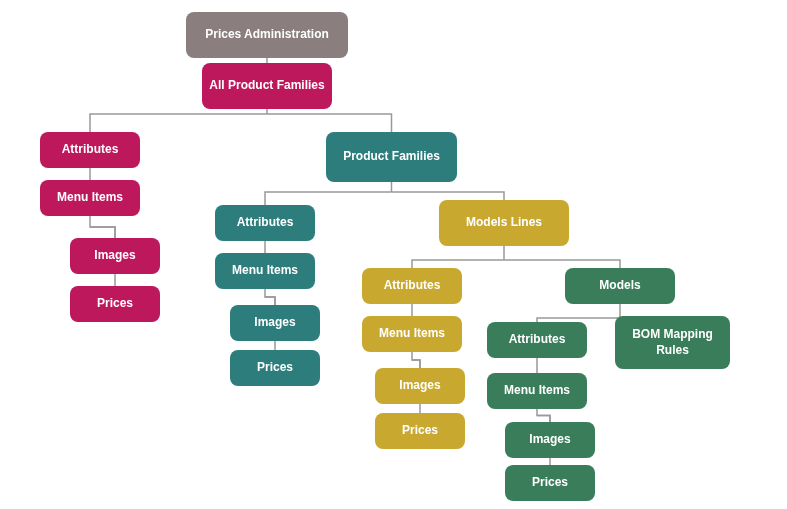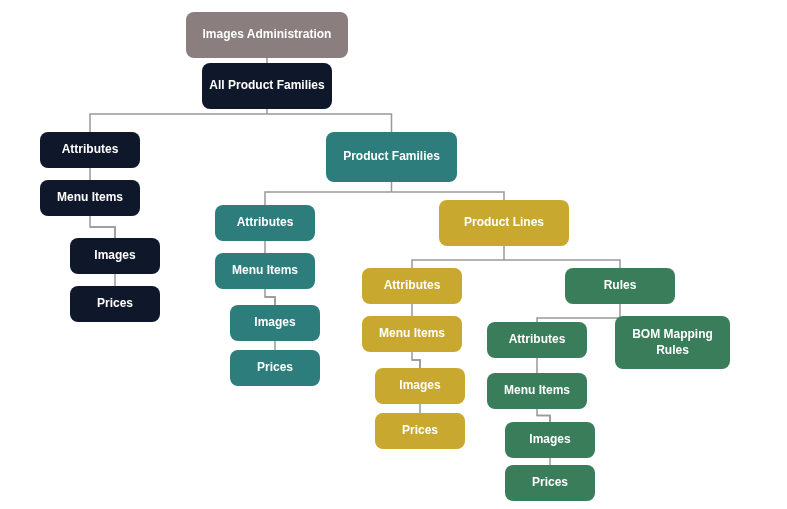--- a/index.html
+++ b/index.html
@@ -26,21 +26,21 @@
       align-items: center;
       justify-content: center;
       text-align: center;
       font-size: 12px;
       font-weight: bold;
       color: #fff;
       padding: 4px 6px;
       line-height: 1.3;
     }
     .color-gray { background: #8a7e7e; }
-    .color-rust { background: #0f172a; }
+    .color-rust { background: #be185d; }
     .color-teal { background: #2e7d7d; }
     .color-yellow { background: #c9a830; }
     .color-green { background: #3a7d5a; }
   </style>
 </head>
 <body>
 
 <svg class="lines" id="svg-lines">
     <line x1="267" y1="58" x2="267" y2="63" stroke="#999" stroke-width="1.5"></line>
     <line x1="267" y1="109" x2="267" y2="114" stroke="#999" stroke-width="1.5"></line>
@@ -63,21 +63,21 @@
     <path d="M 412 360 L 420 360 L 420 413" stroke="#999" stroke-width="1.5" fill="none"></path>
     <line x1="620" y1="304" x2="620" y2="318" stroke="#999" stroke-width="1.5"></line>
     <path d="M 620 318 L 537 318 L 537 322" stroke="#999" stroke-width="1.5" fill="none"></path>
     <path d="M 620 318 L 672.5 318 L 672.5 316" stroke="#999" stroke-width="1.5" fill="none"></path>
     <line x1="537" y1="358" x2="537" y2="373" stroke="#999" stroke-width="1.5"></line>
     <path d="M 537 409 L 537 415.5 L 550 415.5 L 550 422" stroke="#999" stroke-width="1.5" fill="none"></path>
     <path d="M 537 415.5 L 550 415.5 L 550 465" stroke="#999" stroke-width="1.5" fill="none"></path>
   </svg>
 
 <div class="node color-gray" style="left:186px;top:12px;width:162px;height:46px;">
-  <span>Images Administration</span>
+  <span>Prices Administration</span>
 </div>
 
 <div class="node color-rust" style="left:202px;top:63px;width:130px;height:46px;">
   <span>All Product Families</span>
 </div>
 
 <div class="node color-rust" style="left:40px;top:132px;width:100px;height:36px;">
   <span>Attributes</span>
 </div>
 <div class="node color-rust" style="left:40px;top:180px;width:100px;height:36px;">
@@ -101,38 +101,38 @@
   <span>Menu Items</span>
 </div>
 <div class="node color-teal" style="left:230px;top:305px;width:90px;height:36px;">
   <span>Images</span>
 </div>
 <div class="node color-teal" style="left:230px;top:350px;width:90px;height:36px;">
   <span>Prices</span>
 </div>
 
 <div class="node color-yellow" style="left:439px;top:200px;width:130px;height:46px;">
-  <span>Product Lines</span>
+  <span>Models Lines</span>
 </div>
 
 <div class="node color-yellow" style="left:362px;top:268px;width:100px;height:36px;">
   <span>Attributes</span>
 </div>
 <div class="node color-yellow" style="left:362px;top:316px;width:100px;height:36px;">
   <span>Menu Items</span>
 </div>
 <div class="node color-yellow" style="left:375px;top:368px;width:90px;height:36px;">
   <span>Images</span>
 </div>
 <div class="node color-yellow" style="left:375px;top:413px;width:90px;height:36px;">
   <span>Prices</span>
 </div>
 
 <div class="node color-green" style="left:565px;top:268px;width:110px;height:36px;">
-  <span>Rules</span>
+  <span>Models</span>
 </div>
 
 <div class="node color-green" style="left:487px;top:322px;width:100px;height:36px;">
   <span>Attributes</span>
 </div>
 <div class="node color-green" style="left:615px;top:316px;width:115px;height:53px;">
   <span>BOM Mapping Rules</span>
 </div>
 <div class="node color-green" style="left:487px;top:373px;width:100px;height:36px;">
   <span>Menu Items</span>

